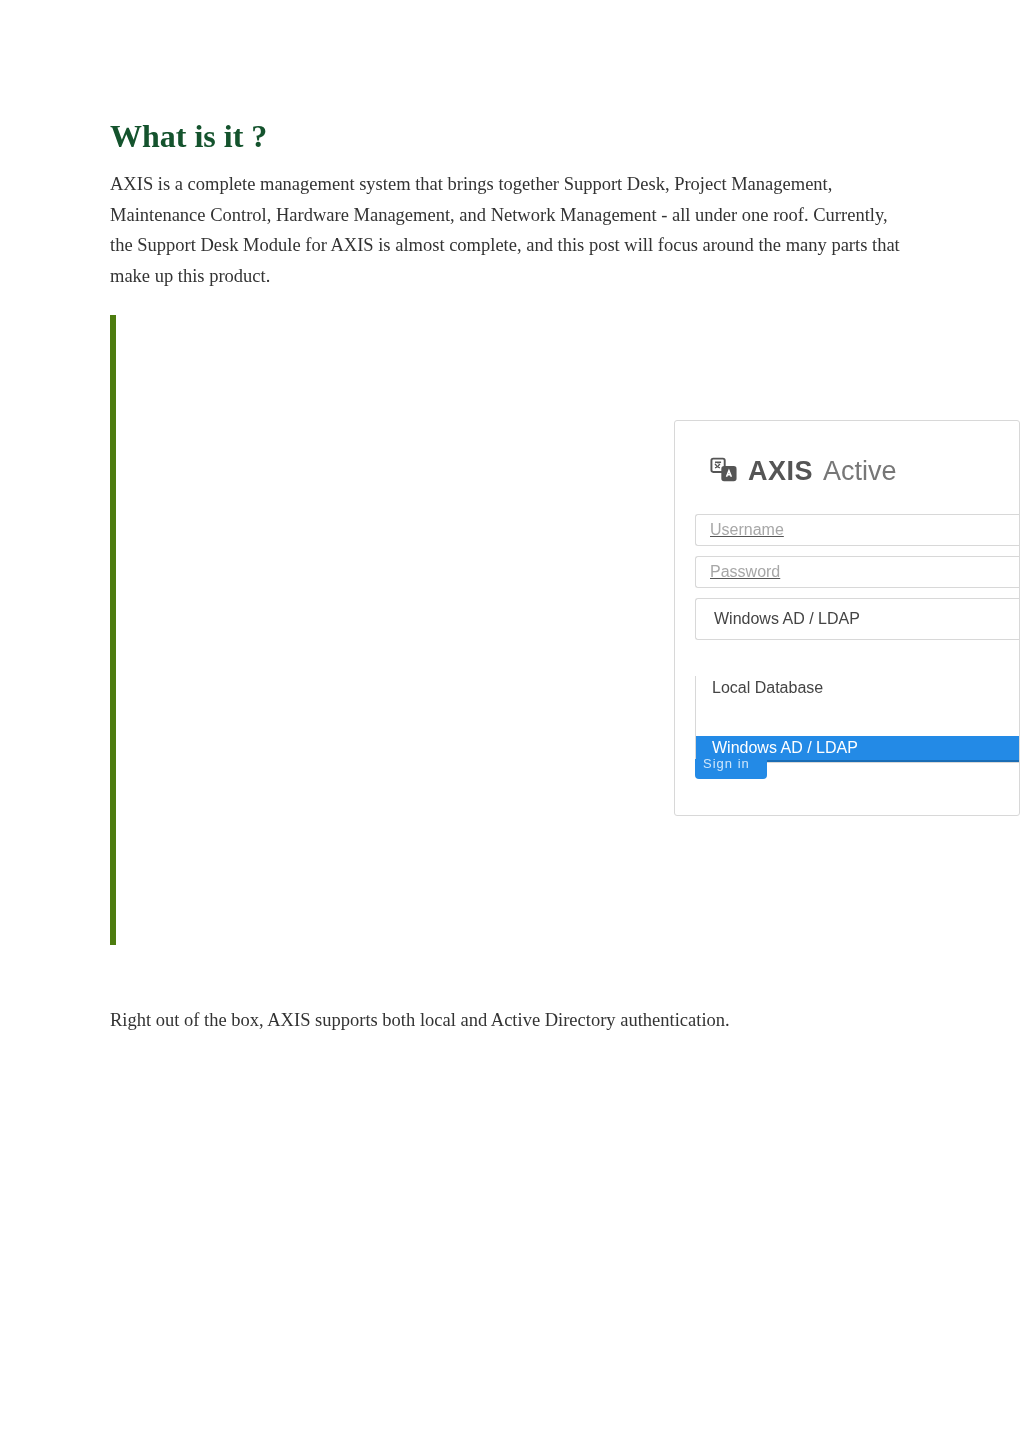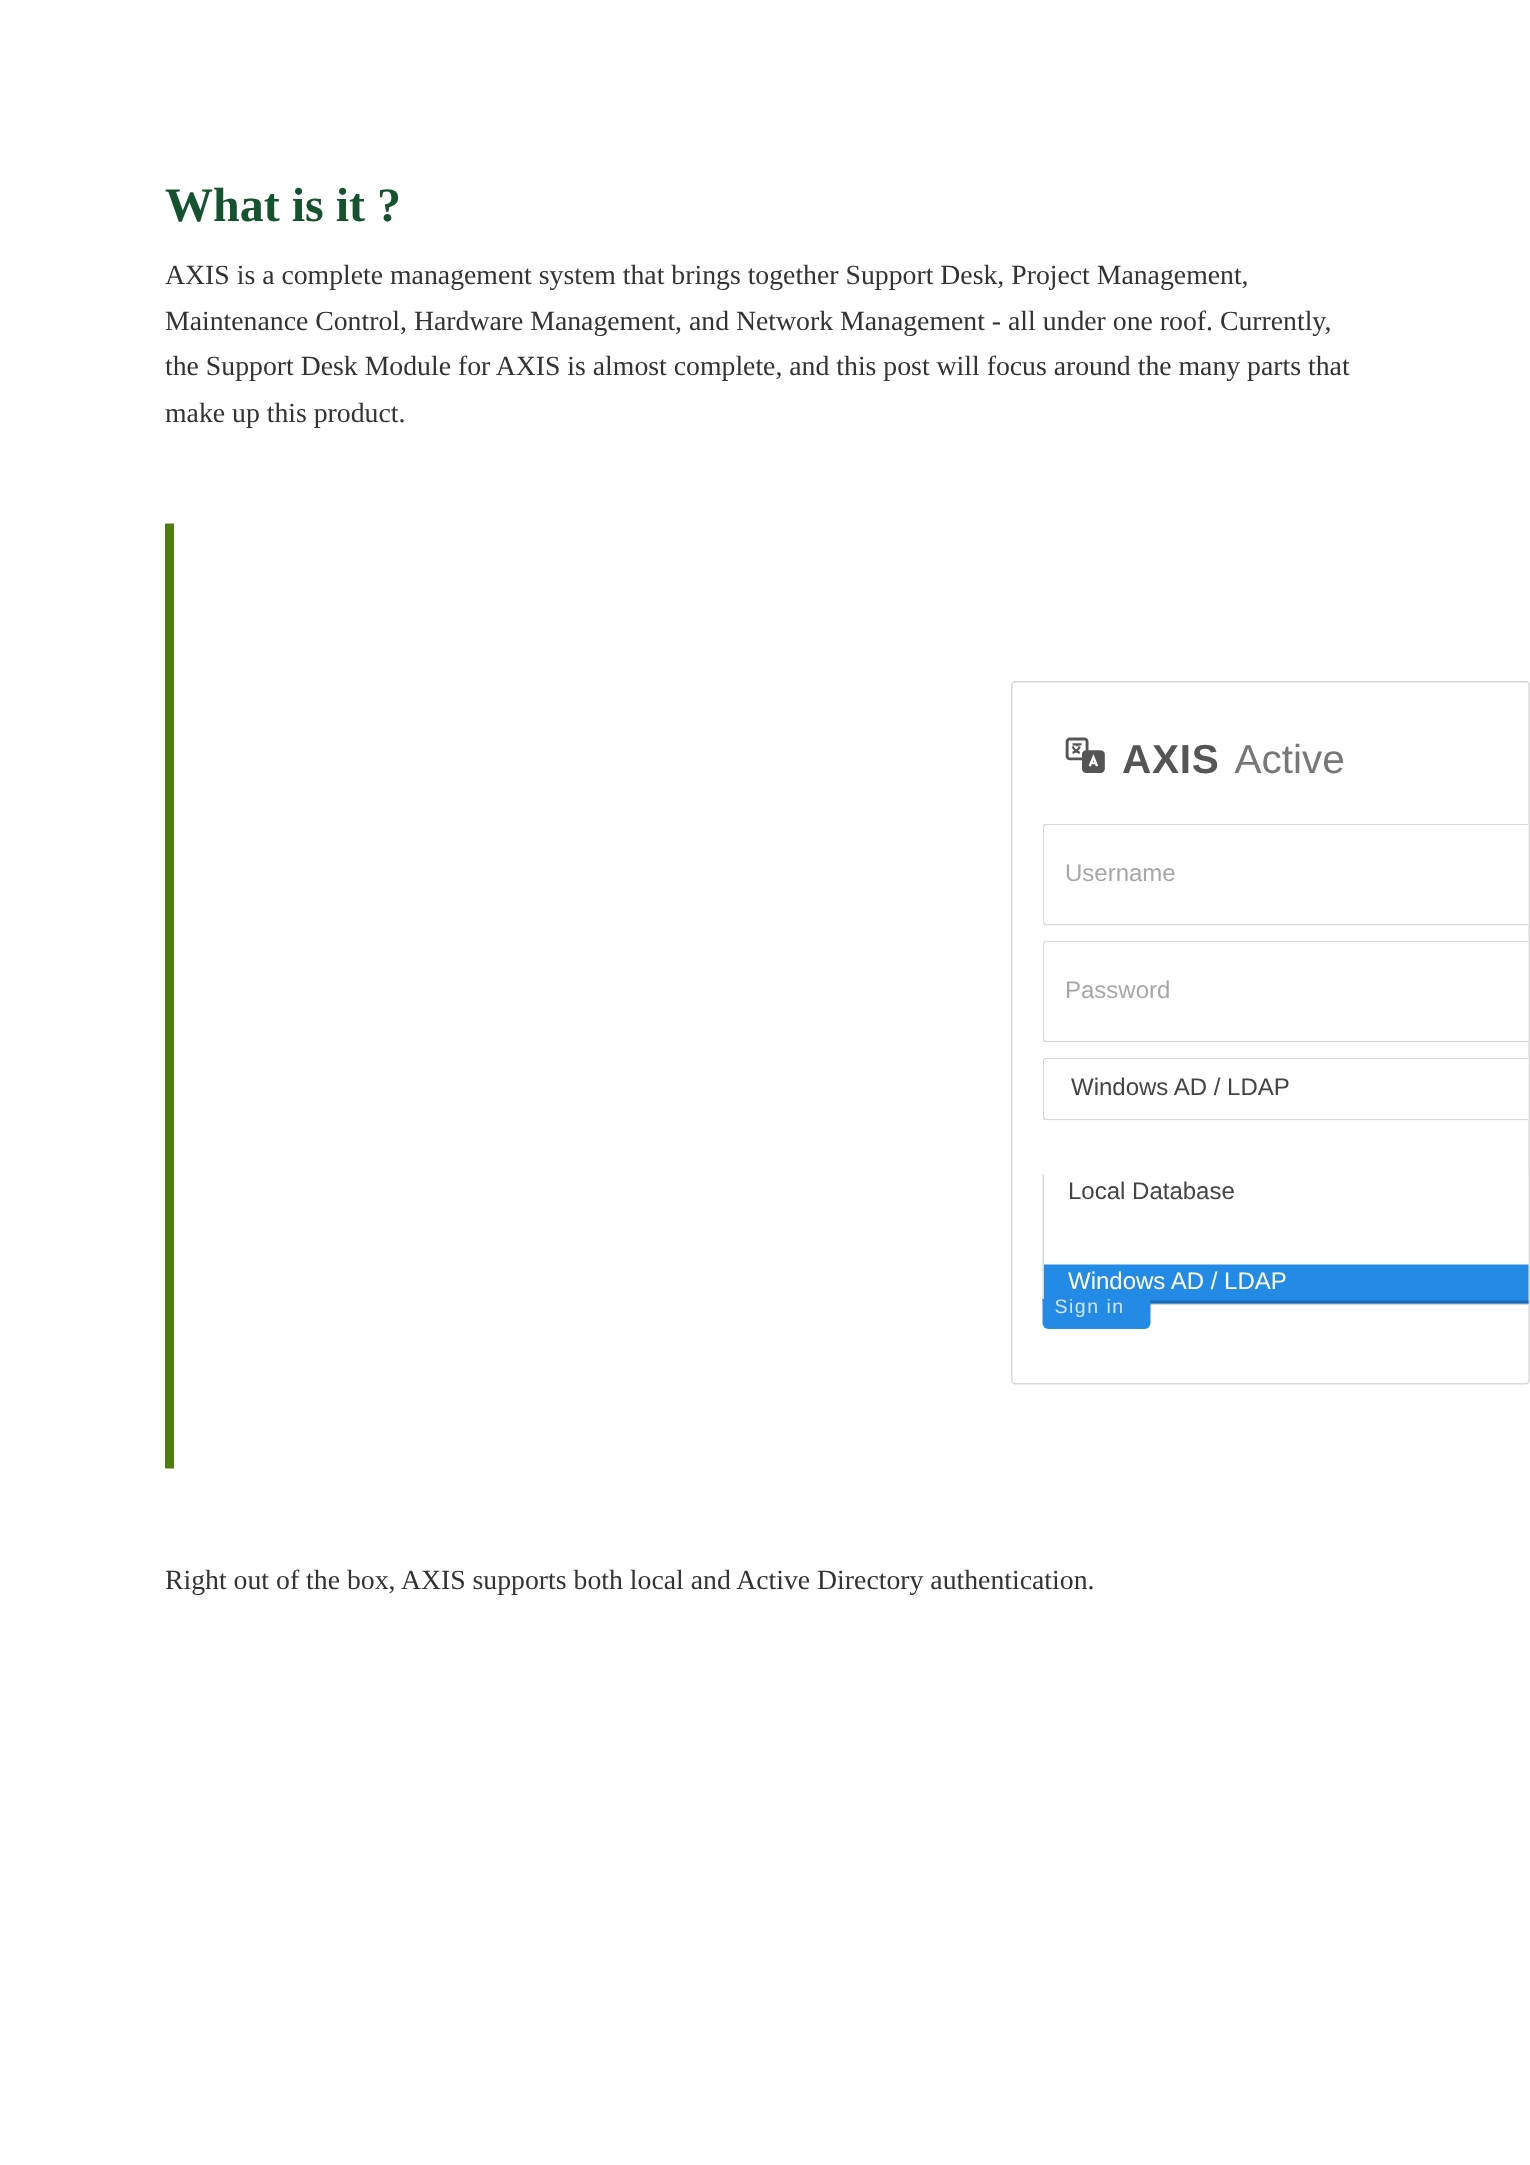--- a/index.html
+++ b/index.html
@@ -1,28 +1,28 @@
 <!DOCTYPE html>
 <html><head>
 <meta charset="utf-8">
 <style>
   * { box-sizing: border-box; margin: 0; padding: 0; }
   html, body { width: 1020px; height: 1443px; background: #ffffff; font-family: Georgia, 'Times New Roman', serif; color: #333333; }
   .page { padding: 118px 110px 60px 110px; }
   h1.heading { font-family: Georgia, serif; font-weight: 700; font-size: 32px; color: #14532d; margin-bottom: 14px; }
   p.body-text { font-family: Georgia, serif; font-size: 18.5px; line-height: 1.65; color: #333333; }
-  .intro { margin-bottom: 58px; }
+  .intro { margin-bottom: 24px; }
   .quote-block { border-left: 6px solid #4d7c0f; min-height: 630px; position: relative; margin-bottom: 60px; }
   .login-card { position: absolute; right: -110px; top: 105px; width: 346px; background: #ffffff; border: 1px solid #d8d8d8; border-radius: 3px; padding: 34px 0 36px 0; font-family: -apple-system, 'Segoe UI', Helvetica, Arial, sans-serif; }
   .login-title { display: flex; align-items: center; gap: 10px; padding: 0 0 26px 34px; }
   .login-title svg { width: 29px; height: 29px; }
   .login-title .brand { font-size: 27px; font-weight: 700; color: #555555; letter-spacing: 0.5px; }
   .login-title .word { font-size: 27px; font-weight: 300; color: #777777; }
   .field { margin: 0 0 10px 20px; }
-  .field input { width: 100%; border: 1px solid #d8d8d8; border-right: none; border-radius: 3px 0 0 3px; padding: 24px 14px; font-size: 16px; color: #555; font-family: inherit; }
+  .field input { width: 100%; border: 1px solid #d8d8d8; border-right: none; border-radius: 3px 0 0 3px; padding: 6px 14px; font-size: 16px; color: #555; font-family: inherit; text-decoration: underline; }
   .field input::placeholder { color: #a7a7a7; }
   .select-wrap { margin: 0 0 0 20px; border: 1px solid #d8d8d8; border-right: none; border-radius: 3px 0 0 3px; background: #fff; }
   .select-value { padding: 11px 18px; font-size: 16px; color: #444444; }
   .option-box { margin: 0 0 0 20px; border: 1px solid #d8d8d8; border-right: none; border-top: none; background: #fff; }
   .option { padding: 3px 16px; font-size: 16px; color: #444444; margin-top: 36px; }
   .option.sel { background: #238ae6; color: #ffffff; border-bottom: 2px solid #1a6db5; }
   .signin-frag { margin: -4px 0 0 20px; background: #238ae6; color: #cfe6fb; font-family: 'Segoe UI', Arial, sans-serif; font-size: 13px; letter-spacing: 1px; padding: 2px 10px 3px 8px; width: 72px; border-radius: 0 0 4px 4px; overflow: hidden; white-space: nowrap; }
   .signin-frag span { position: relative; top: -5px; }
   .caption { font-family: Georgia, serif; font-size: 18.5px; line-height: 1.65; color: #333333; }
 </style>

